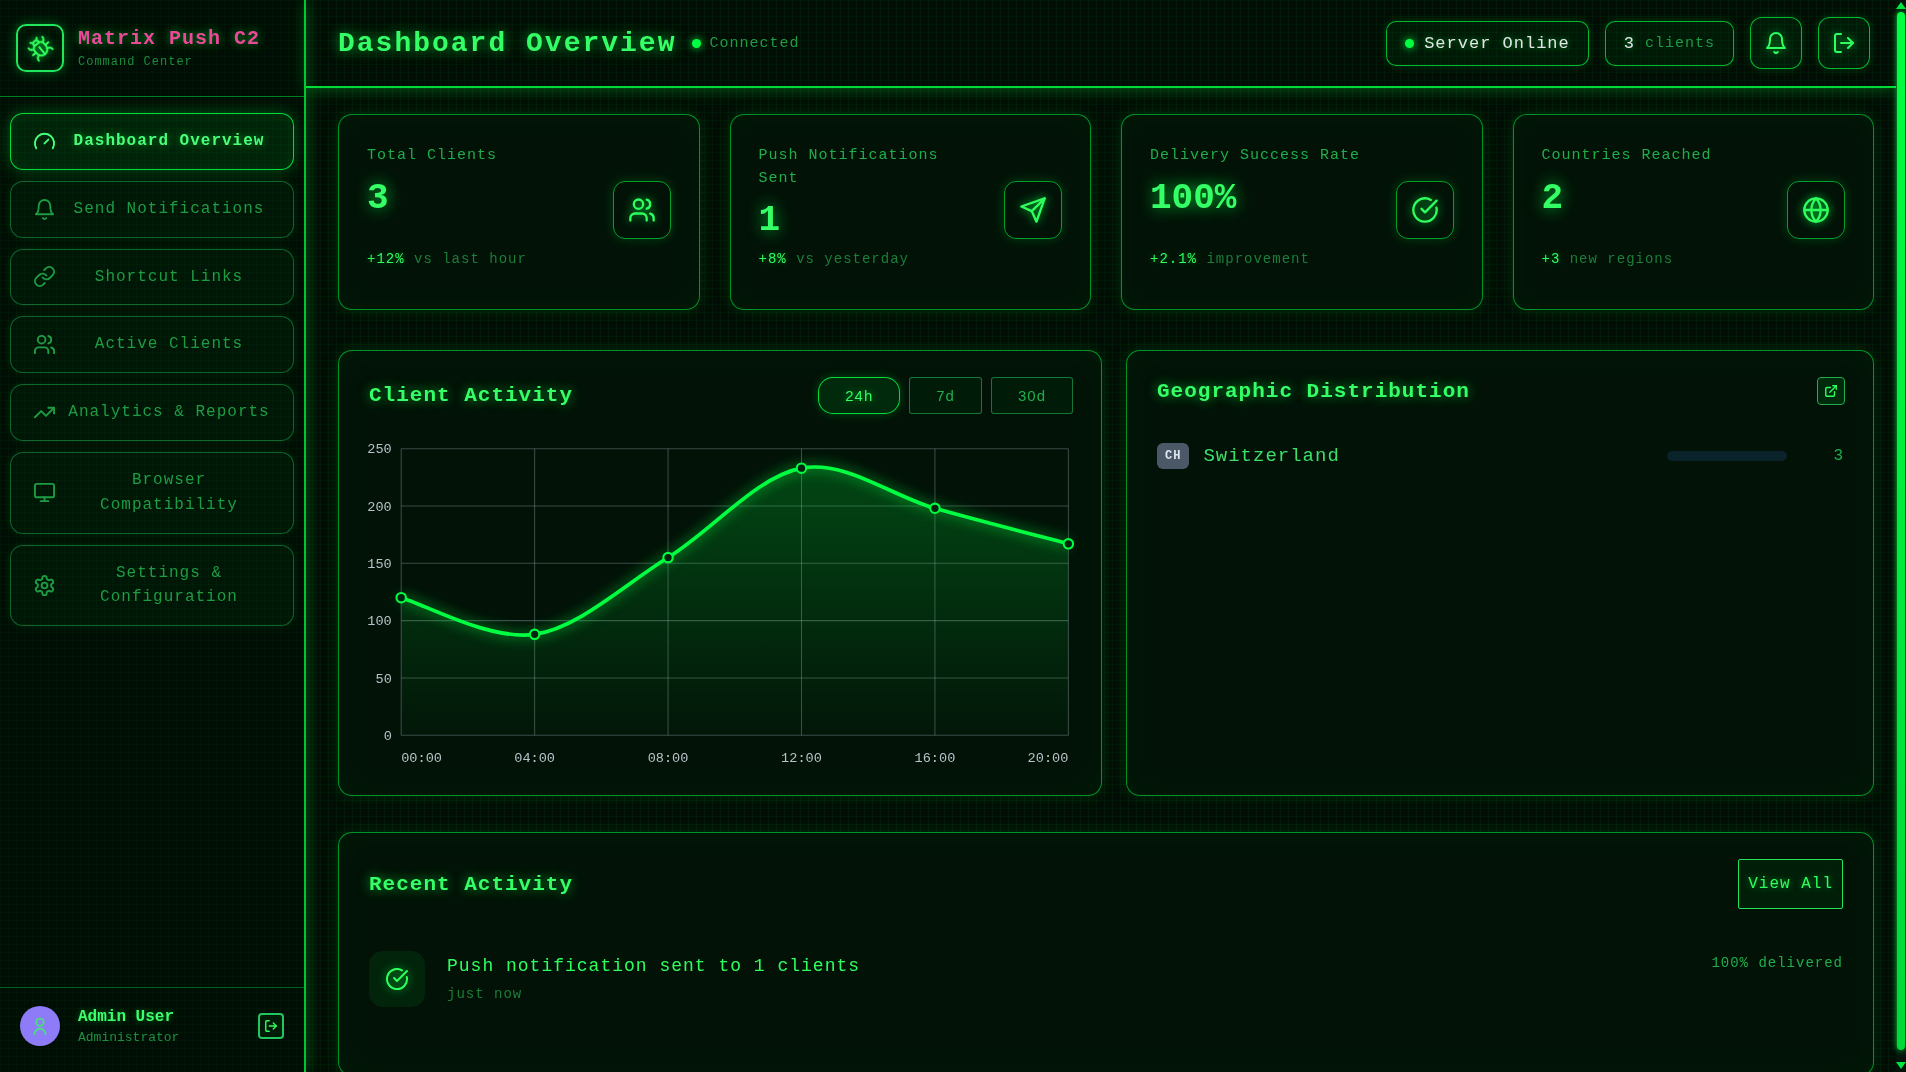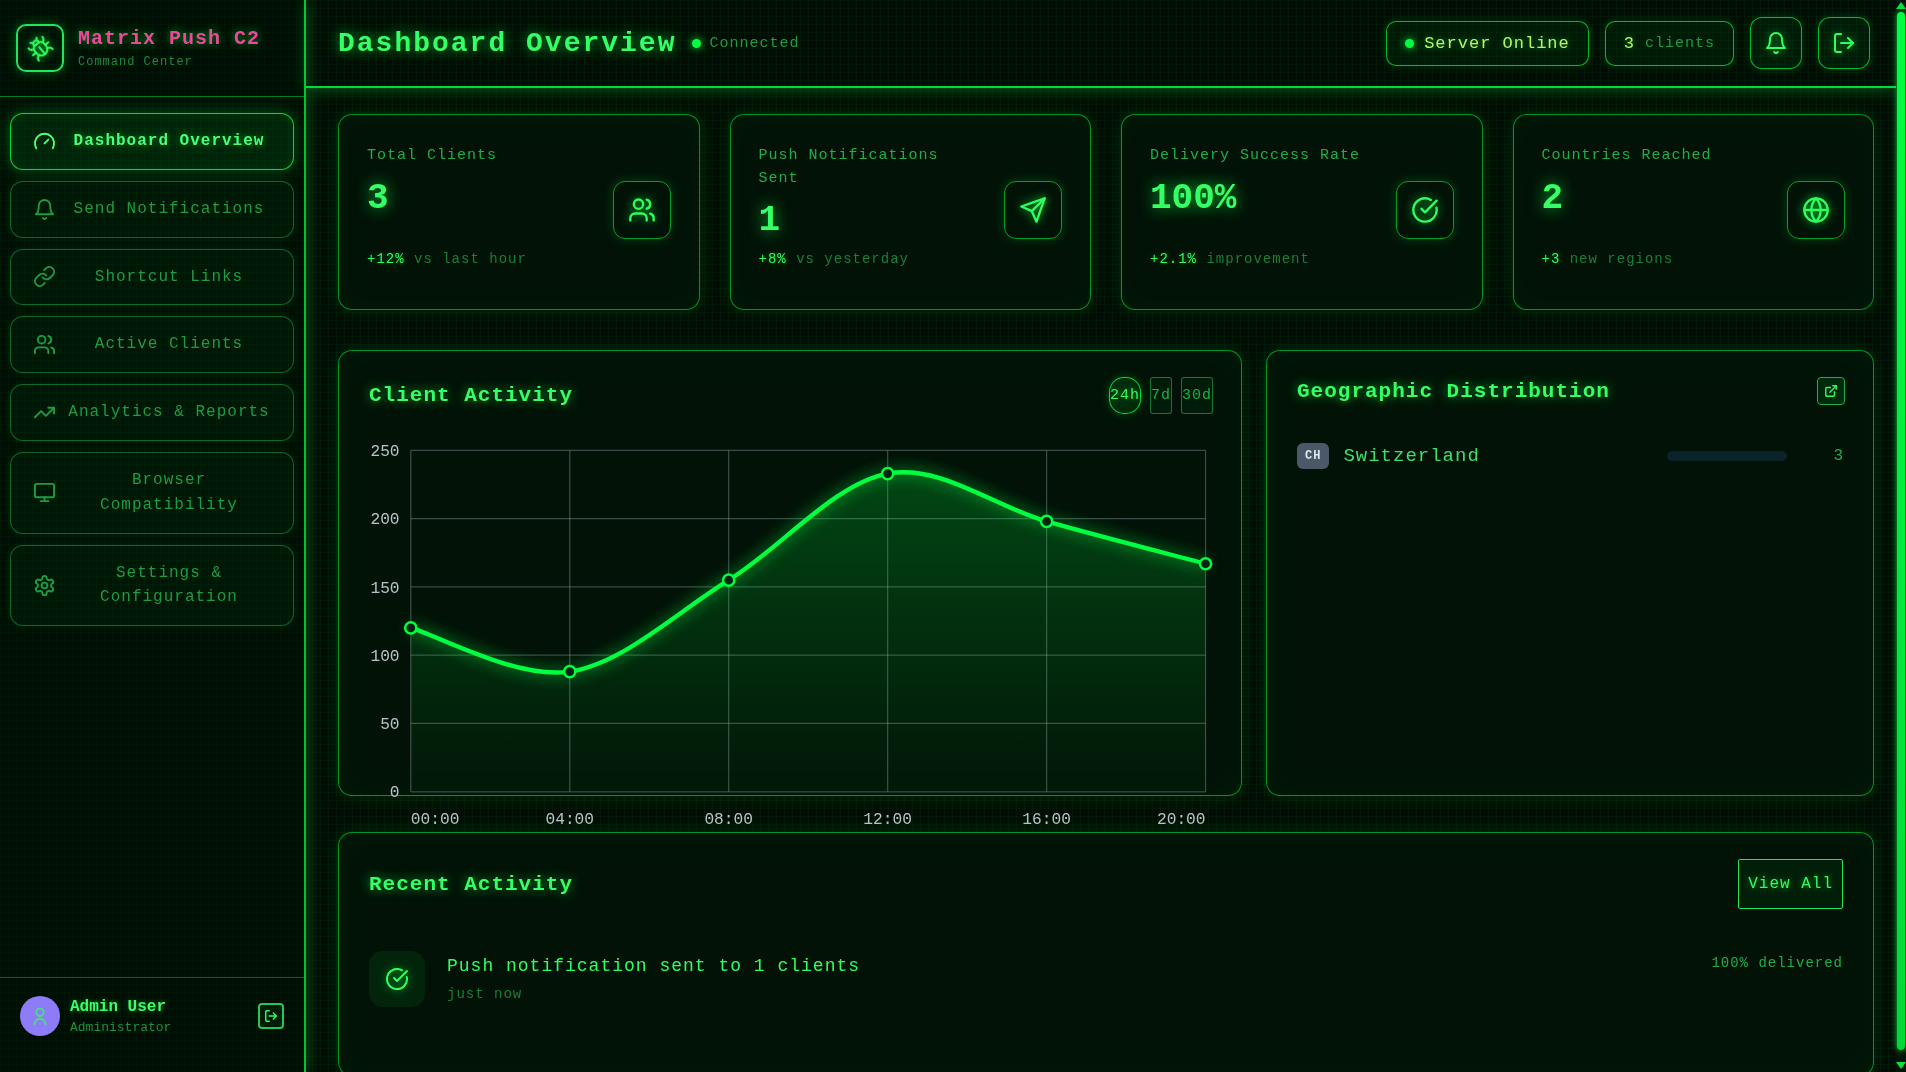--- a/index.html
+++ b/index.html
@@ -46,22 +46,22 @@
   .nav-item .nav-icon { width:26px; display:flex; justify-content:center; margin-left:8px; }
   .nav-item .nav-label { flex:1; text-align:center; font-size:16px; letter-spacing:1px; line-height:1.55; padding:0 6px; }
   .nav-item.active {
     border-color:rgba(0,255,65,0.85); background:rgba(0,255,65,0.09); color:#49ff7a;
     box-shadow:0 0 16px rgba(0,255,65,0.30), inset 0 0 14px rgba(0,255,65,0.08);
   }
   .nav-item.active .nav-label { font-weight:bold; text-shadow:0 0 8px rgba(0,255,65,0.5); }
 
   .sidebar-spacer { flex:1; }
   .user-section {
-    display:flex; align-items:center; gap:10px;
-    padding:18px 20px 36px 20px; border-top:1px solid rgba(0,255,65,0.35);
+    display:flex; align-items:center; gap:18px;
+    padding:18px 20px 26px 20px; border-top:1px solid rgba(0,255,65,0.35);
   }
   .avatar {
     width:40px; height:40px; border-radius:50%; background:#8d7bf7;
     display:flex; align-items:center; justify-content:center; color:#4ade80; flex:none;
   }
   .user-meta { flex:1; }
   .user-name { font-size:16px; font-weight:bold; color:#3bff6b; text-shadow:0 0 6px rgba(0,255,65,0.4); }
   .user-role { font-size:13px; color:#1e8f40; margin-top:4px; }
   .logout-mini {
     width:26px; height:26px; border:2px solid #22c55e; border-radius:4px;
@@ -80,21 +80,21 @@
     text-shadow:0 0 14px rgba(0,255,65,0.7); }
   .conn { display:flex; align-items:center; margin-left:16px; gap:8px; }
   .dot { width:9px; height:9px; border-radius:50%; background:#00ff41; box-shadow:0 0 8px #00ff41; }
   .conn-label { font-size:15px; color:#1e9c44; letter-spacing:1px; }
   .header-right { margin-left:auto; display:flex; align-items:center; gap:16px; }
   .badge {
     border:1.5px solid rgba(0,255,65,0.7); border-radius:10px; background:rgba(0,255,65,0.05);
     padding:12px 18px; display:flex; align-items:center; gap:10px; font-size:17px;
     box-shadow:0 0 10px rgba(0,255,65,0.18);
   }
-  .badge .bright { color:#bef264; text-shadow:0 0 6px rgba(0,255,65,0.5); letter-spacing:1px; }
+  .badge .bright { color:#e5e5e5; text-shadow:0 0 6px rgba(0,255,65,0.5); letter-spacing:1px; }
   .badge .dim { color:#1e9c44; font-size:15px; letter-spacing:1px; }
   .icon-btn {
     width:52px; height:52px; border:1.5px solid rgba(0,255,65,0.7); border-radius:12px;
     background:rgba(0,255,65,0.06); color:#2eff5e; display:flex; align-items:center; justify-content:center;
     cursor:pointer; box-shadow:0 0 10px rgba(0,255,65,0.18);
   }
   .icon-btn svg { filter:drop-shadow(0 0 4px rgba(0,255,65,0.7)); }
 
   .content { flex:1; padding:26px 22px 0 32px; }
 
@@ -118,27 +118,27 @@
     box-shadow:0 0 12px rgba(0,255,65,0.2);
   }
   .card-iconbox svg { filter:drop-shadow(0 0 5px rgba(0,255,65,0.8)); }
 
   
   .charts-row { display:flex; gap:24px; margin-top:40px; height:446px; }
   .panel {
     border:1px solid rgba(0,255,65,0.55); border-radius:14px; background:rgba(2,18,8,0.92);
     box-shadow:0 0 16px rgba(0,255,65,0.14), inset 0 0 36px rgba(0,255,65,0.04);
   }
-  .chart-panel { width:904px; flex:none; display:flex; flex-direction:column; }
+  .chart-panel { width:764px; flex:none; display:flex; flex-direction:column; }
   .panel-head { display:flex; align-items:center; padding:26px 28px 10px 30px; }
   .panel-title { font-size:21px; font-weight:bold; letter-spacing:1px; color:#35ff66;
     text-shadow:0 0 12px rgba(0,255,65,0.65); }
   .ranges { margin-left:auto; display:flex; gap:9px; }
   .range-btn {
-    font-family:Liberation Mono, monospace; font-size:15px; padding:9px 0; cursor:pointer; letter-spacing:1px;
+    font-family:Liberation Sans, sans-serif; font-size:15px; padding:9px 26px; cursor:pointer; letter-spacing:1px;
     background:rgba(0,255,65,0.04); border:1px solid rgba(34,197,94,0.55); border-radius:3px; color:#1fae4b;
   }
   .range-btn.active {
     border:1.5px solid rgba(0,255,65,0.85); border-radius:15px; color:#2eff5e;
     background:rgba(0,255,65,0.10); text-shadow:0 0 6px rgba(0,255,65,0.5);
     box-shadow:0 0 10px rgba(0,255,65,0.25);
   }
   .chart-wrap { flex:1; padding:4px 18px 14px 12px; }
   .chart-wrap svg { width:100%; height:100%; }
 

